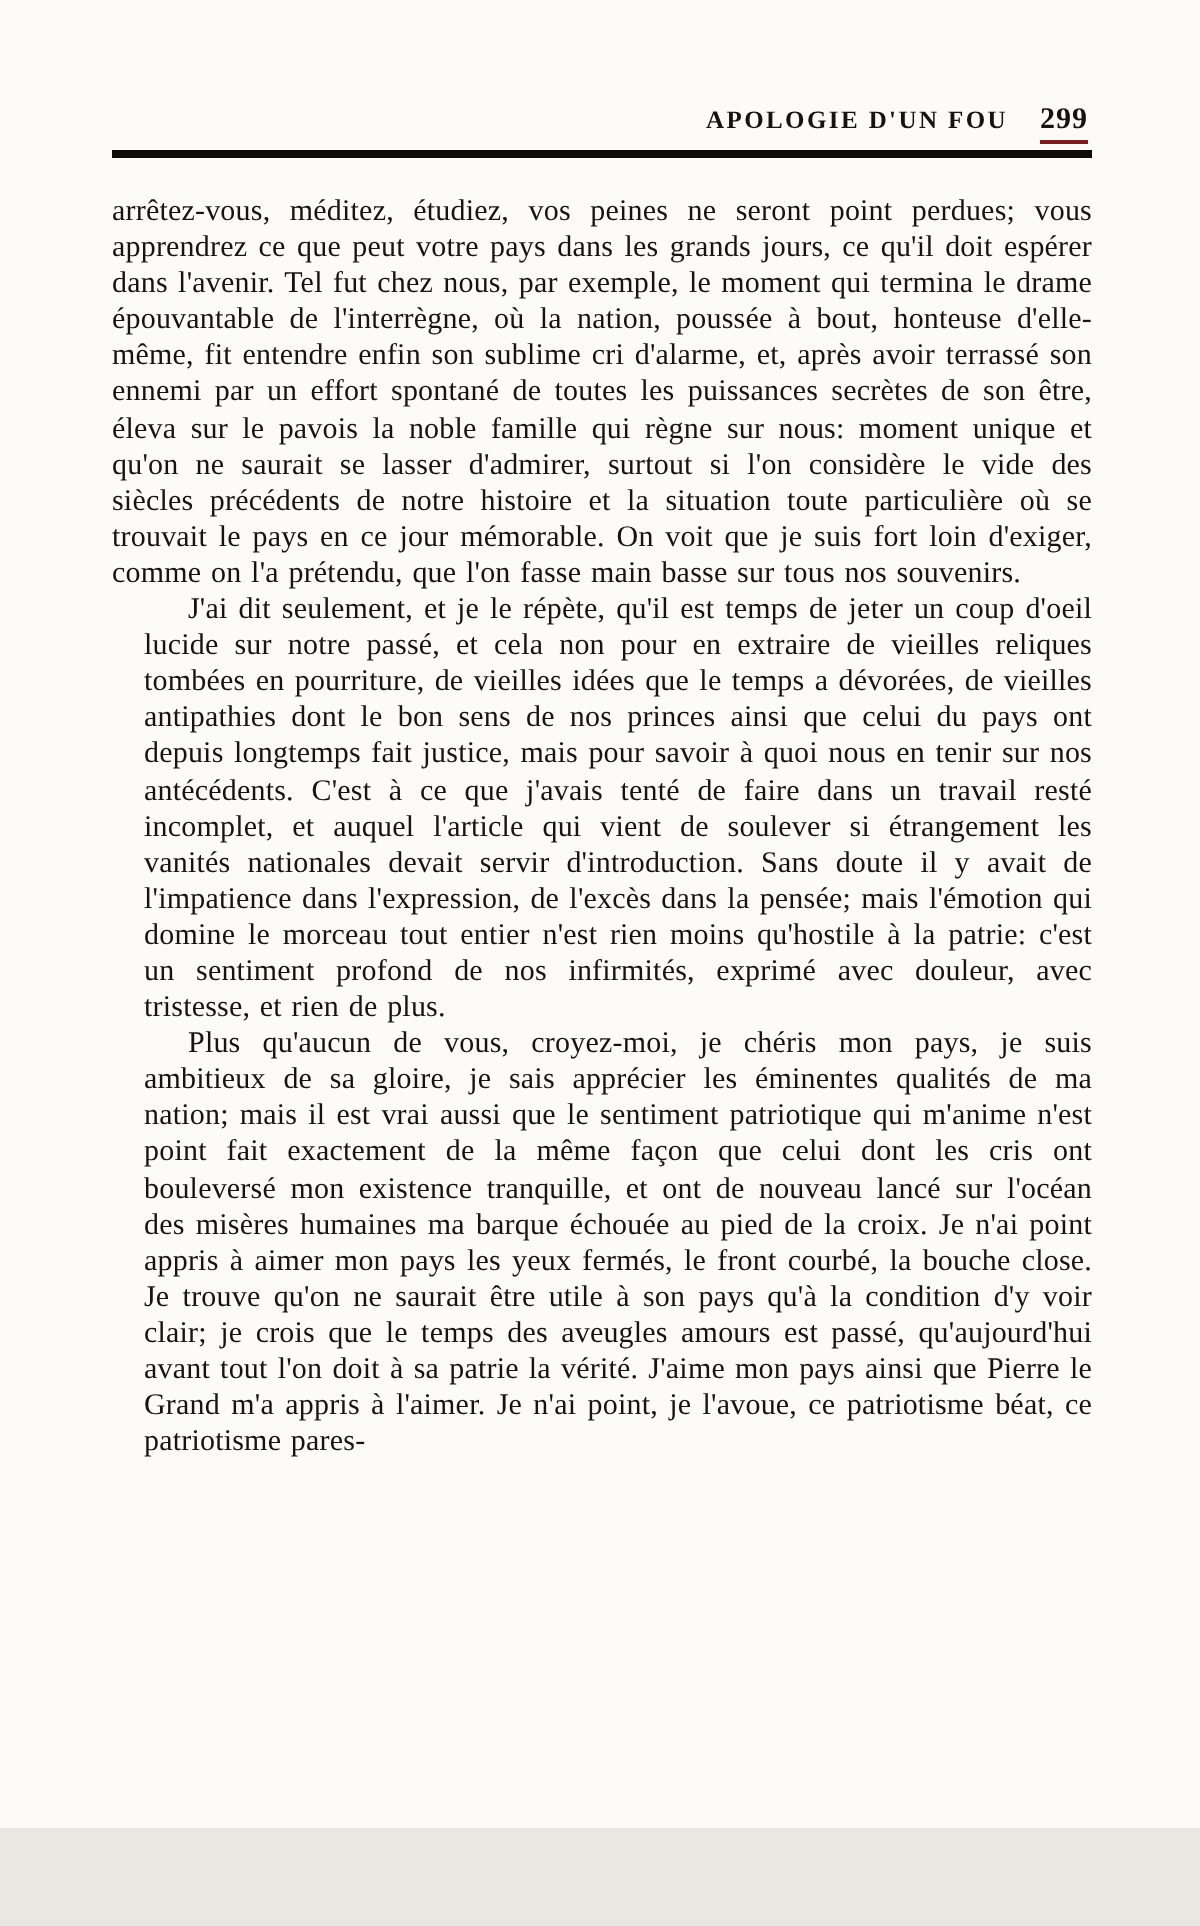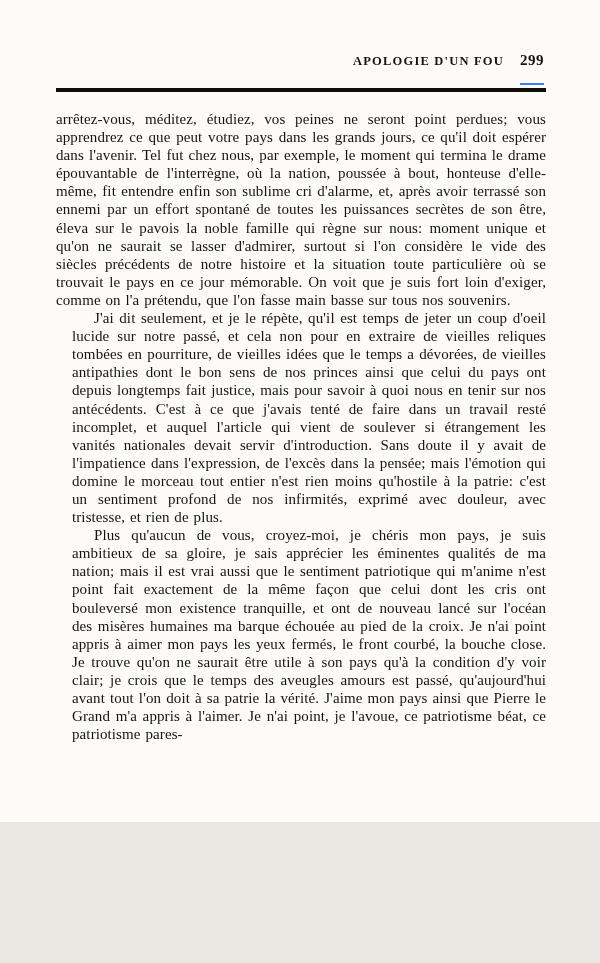--- a/index.html
+++ b/index.html
@@ -3,21 +3,21 @@
 <meta charset="utf-8">
 <style>
   html, body {
     margin: 0;
     padding: 0;
     background: #e9e7e2;
   }
   .page {
     position: relative;
     width: 600px;
-    height: 822px;
+    height: 914px;
     margin: 0 auto;
     background: #fcfbf8;
     box-sizing: border-box;
     padding: 52px 54px 20px 56px;
     font-family: "Liberation Serif", "DejaVu Serif", serif;
     color: #17130e;
     overflow: hidden;
   }
   .header-row {
     display: flex;
@@ -29,22 +29,22 @@
   }
   .running-title {
     font-size: 12.5px;
     font-weight: bold;
     letter-spacing: 1.2px;
   }
   .page-number {
     font-size: 15px;
     font-weight: bold;
     letter-spacing: 0.5px;
-    border-bottom: 2px solid #3b82f6;
-    padding-bottom: 14px;
+    border-bottom: 2px solid #7f1d1d;
+    padding-bottom: 1px;
   }
   .header-rule {
     height: 0;
     border-top: 4px solid #0f0c08;
     margin-bottom: 18px;
   }
   .body-text {
     font-size: 15px;
     line-height: 18.1px;
     text-align: justify;

